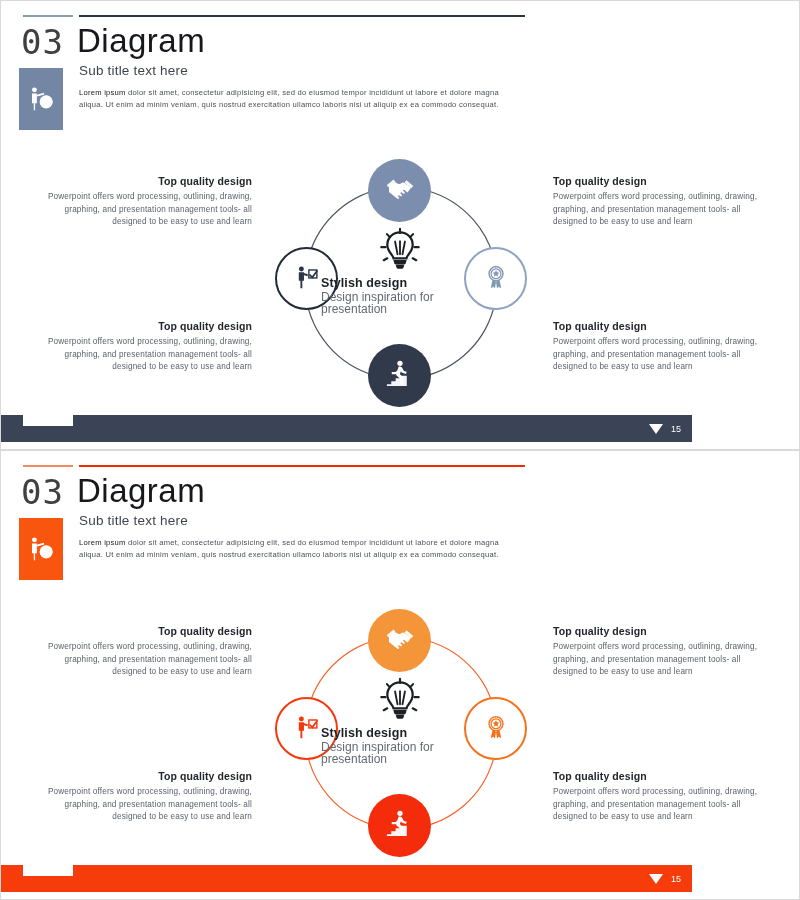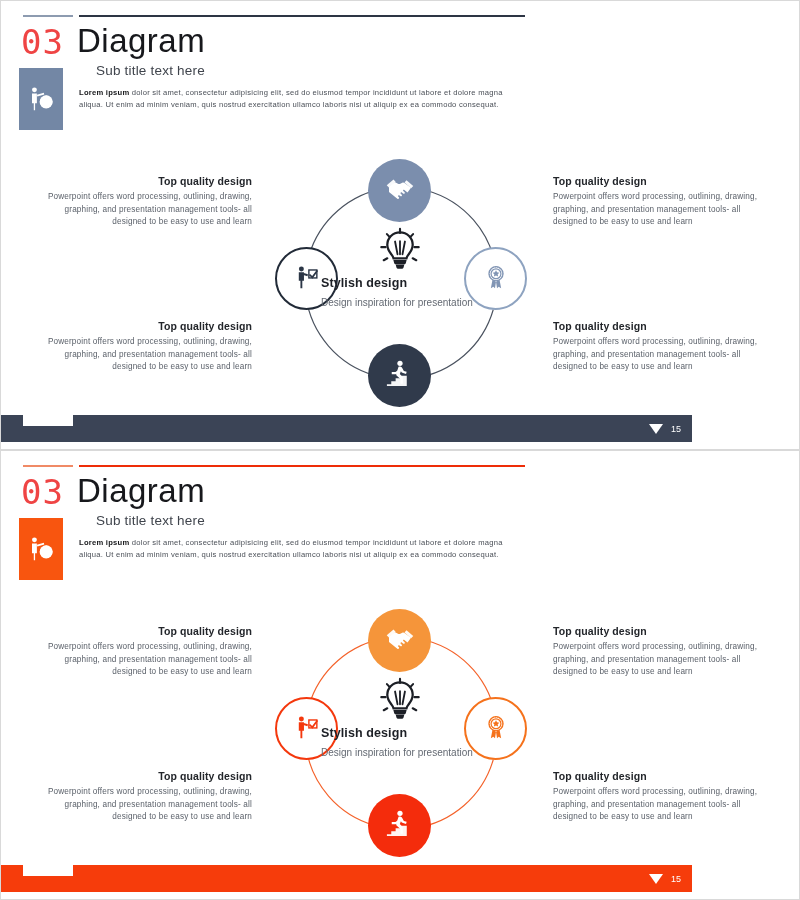--- a/index.html
+++ b/index.html
@@ -16,33 +16,33 @@
   .slide{position:absolute;left:0;width:800px;height:450px;background:#fff;
          border:1px solid #d9d9d9;box-sizing:border-box;overflow:hidden;}
   .slide-a{top:0;}
   .slide-b{top:450px;}
 
   
   .hdr-rule-short{position:absolute;left:22px;top:14px;width:50px;height:2px;}
   .hdr-rule-long{position:absolute;left:78px;top:14px;width:446px;height:2px;}
 
   .hdr-num{position:absolute;left:20px;top:22px;font-size:34px;font-weight:400;
-           letter-spacing:1px;color:#ef4444;line-height:38px;
+           letter-spacing:1px;color:#404040;line-height:38px;
            font-family:"DejaVu Sans Mono", monospace;}
   .hdr-title{position:absolute;left:76px;top:18px;font-size:33px;color:#17181c;
              line-height:44px;letter-spacing:.5px;font-weight:400;}
   .hdr-sub{position:absolute;left:78px;top:62px;font-size:13.5px;color:#3f444c;
-           letter-spacing:.2px;margin-left:17px;}
+           letter-spacing:.2px;}
 
   .hdr-iconbox{position:absolute;left:18px;top:67px;width:44px;height:62px;}
   .hdr-iconbox svg{position:absolute;left:7px;top:16px;}
 
   .hdr-body{position:absolute;left:78px;top:86px;width:443px;
             font-size:7.6px;line-height:12.4px;color:#4a4f57;letter-spacing:.25px;}
-  .hdr-body b{color:#16171a;font-weight:700;}
+  .hdr-body b{color:#16171a;font-weight:400;}
 
   
   .diagram{position:absolute;left:0;top:150px;width:650px;height:280px;}
 
   .txtblk{position:absolute;width:213px;}
   .txtblk .t-title{font-size:10.5px;font-weight:700;color:#23262b;
                    letter-spacing:.1px;margin-bottom:4px;}
   .txtblk .t-body{font-size:8.2px;line-height:12.6px;color:#5b616a;letter-spacing:.15px;}
   .tb-right{text-align:right;}
   .tb-left{text-align:left;}
@@ -59,21 +59,21 @@
   .c-top{left:367px;top:8px;width:63px;height:63px;}
   .c-right{left:463px;top:96px;width:63px;height:63px;}
   .c-bottom{left:367px;top:193px;width:63px;height:63px;}
   .c-left{left:274px;top:96px;width:63px;height:63px;}
 
   
   .center{position:absolute;left:320px;top:75px;width:157px;text-align:left;}
   .center .bulb{height:48px;display:flex;align-items:center;justify-content:center;}
   .center .c-title{font-size:12.5px;font-weight:700;color:#1d2026;margin-top:2px;
                    letter-spacing:.1px;}
-  .center .c-sub{font-size:10px;line-height:12px;color:#636972;margin-top:7px;}
+  .center .c-sub{font-size:12px;line-height:12px;color:#636972;margin-top:1px;}
 
   .arcs{position:absolute;left:0;top:0;width:800px;height:280px;pointer-events:none;}
 
   
   .footer{position:absolute;left:0;bottom:7px;width:691px;height:27px;}
   .footer .notch{position:absolute;left:22px;top:-6px;width:50px;height:17px;background:#fff;}
   .footer .pg{position:absolute;right:11px;top:0;height:27px;display:flex;
               align-items:center;gap:8px;color:#ffffff;font-size:9px;}
   .tri{width:0;height:0;border-left:7px solid transparent;border-right:7px solid transparent;
        border-top:10px solid #ffffff;}

